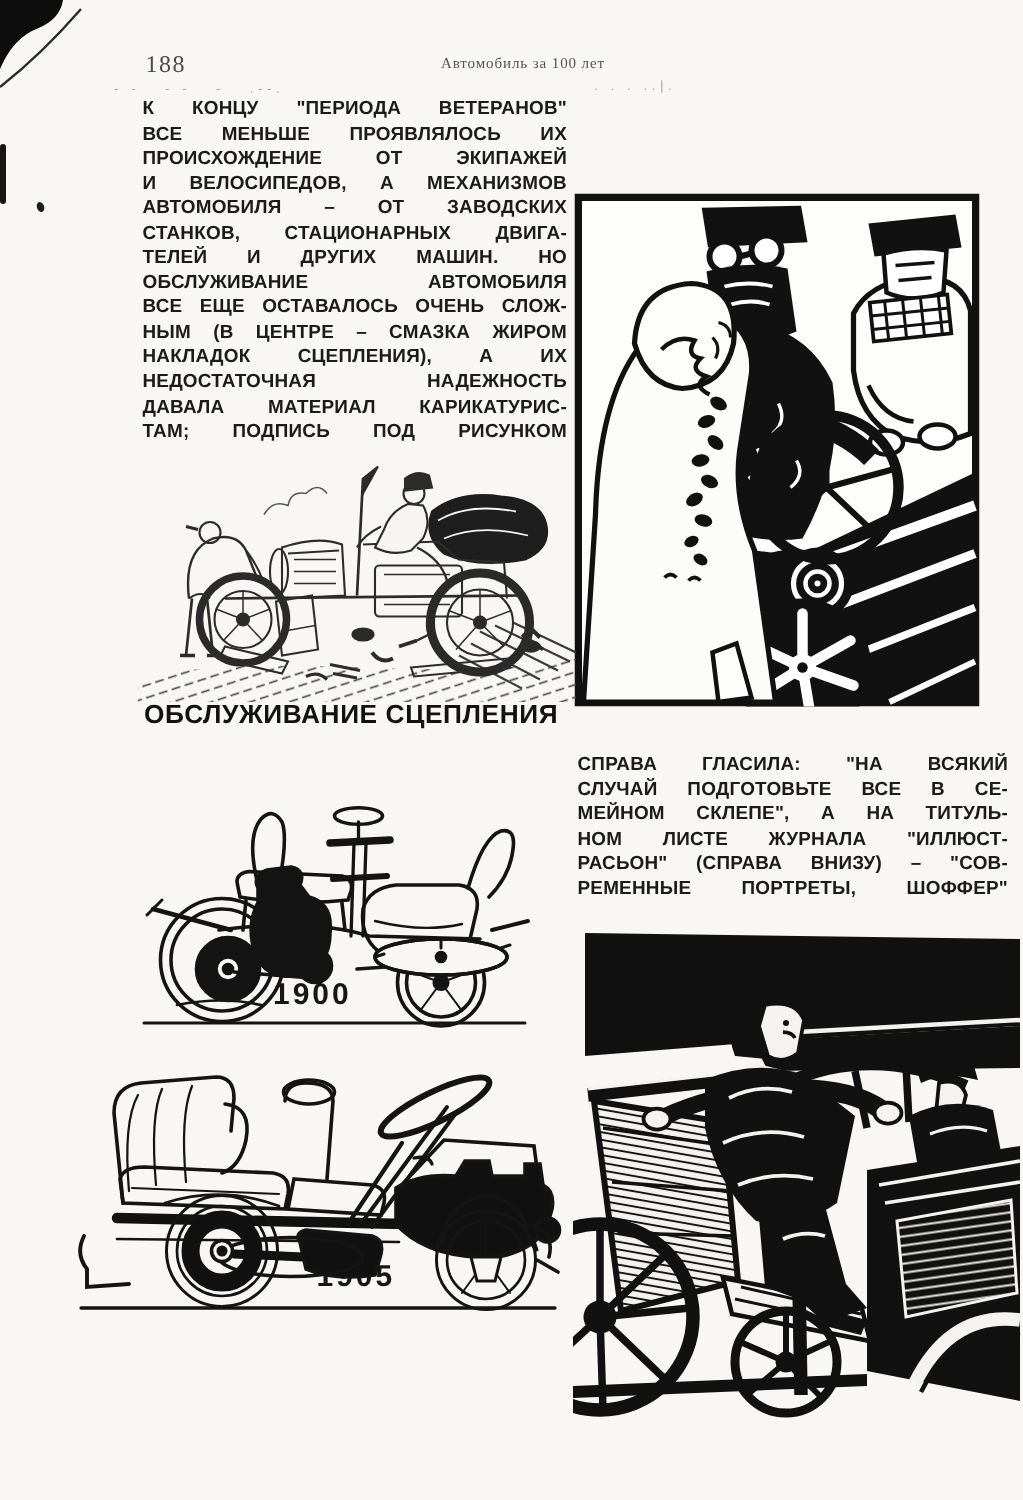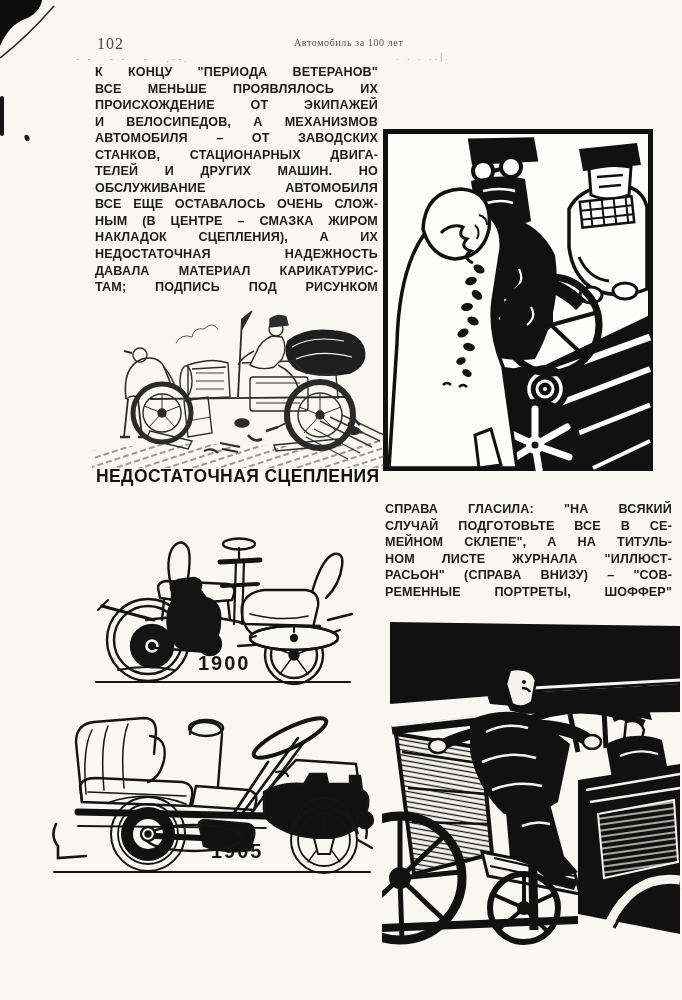--- a/index.html
+++ b/index.html
@@ -25,21 +25,21 @@
   }
   .para-left{left:95px;top:64px;width:283px;}
   .para-right{left:385px;top:501px;width:287px;}
   .caption{
     left:96px;top:466px;width:284px;font-weight:bold;font-size:17.5px;
     letter-spacing:0.4px;color:#121212;white-space:nowrap;
   }
   .yr{
     font-weight:bold;font-size:20px;letter-spacing:2px;color:#161616;
   }
-  .yr1900{left:198px;top:652px;}
+  .yr1900{left:182px;top:652px;}
   .yr1905{left:211px;top:840px;}
   .fig{display:block;}
   .noise{color:#8a8a8a;font-size:9px;letter-spacing:3px;opacity:.7;}
 </style>
 </head>
 <body>
 
 <div class="page">
 
   <svg class="abs" style="left:0;top:0" width="70" height="70">
@@ -48,21 +48,21 @@
   </svg>
   <svg class="abs" style="left:0;top:92px" width="8" height="50">
     <rect x="0" y="4" width="4" height="40" rx="2" fill="#161616"></rect>
   </svg>
   <svg class="abs" style="left:22px;top:132px" width="12" height="12">
     <ellipse cx="5" cy="6" rx="2.4" ry="3.4" fill="#1c1c1c" transform="rotate(-20 5 6)"></ellipse>
   </svg>
   <div class="abs noise" style="left:76px;top:54px">- -&nbsp;&nbsp;&nbsp;- -&nbsp;&nbsp;&nbsp;-&nbsp;&nbsp;&nbsp;.--.</div>
   <div class="abs noise" style="left:396px;top:52px">. . . ..|.</div>
 
-  <div class="abs hdr-num">102</div>
+  <div class="abs hdr-num">188</div>
   <div class="abs hdr-title">Автомобиль за 100 лет</div>
 
   <div class="abs para para-left">К КОНЦУ "ПЕРИОДА ВЕТЕРАНОВ"
 ВСЕ МЕНЬШЕ ПРОЯВЛЯЛОСЬ ИХ
 ПРОИСХОЖДЕНИЕ ОТ ЭКИПАЖЕЙ
 И ВЕЛОСИПЕДОВ, А МЕХАНИЗМОВ
 АВТОМОБИЛЯ – ОТ ЗАВОДСКИХ
 СТАНКОВ, СТАЦИОНАРНЫХ ДВИГА-
 ТЕЛЕЙ И ДРУГИХ МАШИН. НО
 ОБСЛУЖИВАНИЕ АВТОМОБИЛЯ
@@ -73,21 +73,21 @@
 ДАВАЛА МАТЕРИАЛ КАРИКАТУРИС-
 ТАМ; ПОДПИСЬ ПОД РИСУНКОМ</div>
 
   <div class="abs para para-right">СПРАВА ГЛАСИЛА: "НА ВСЯКИЙ
 СЛУЧАЙ ПОДГОТОВЬТЕ ВСЕ В СЕ-
 МЕЙНОМ СКЛЕПЕ", А НА ТИТУЛЬ-
 НОМ ЛИСТЕ ЖУРНАЛА "ИЛЛЮСТ-
 РАСЬОН" (СПРАВА ВНИЗУ) – "СОВ-
 РЕМЕННЫЕ ПОРТРЕТЫ, ШОФФЕР"</div>
 
-  <div class="abs caption">НЕДОСТАТОЧНАЯ СЦЕПЛЕНИЯ</div>
+  <div class="abs caption">ОБСЛУЖИВАНИЕ СЦЕПЛЕНИЯ</div>
 
   <div class="abs yr yr1900">1900</div>
   <div class="abs yr yr1905">1905</div>
 
   <svg class="abs fig" style="left:383px;top:129px" width="270" height="342" viewBox="0 0 270 342">
     <rect x="2.5" y="2.5" width="265" height="337" fill="#fdfdfb" stroke="#111" stroke-width="5"></rect>
 
     <path d="M96,339 L112,252 Q126,234 158,238 L267,186 L267,339 Z" fill="#111"></path>
     <path d="M118,262 L267,208" stroke="#fff" stroke-width="7"></path>
     <path d="M130,292 L267,240" stroke="#fff" stroke-width="6"></path>

